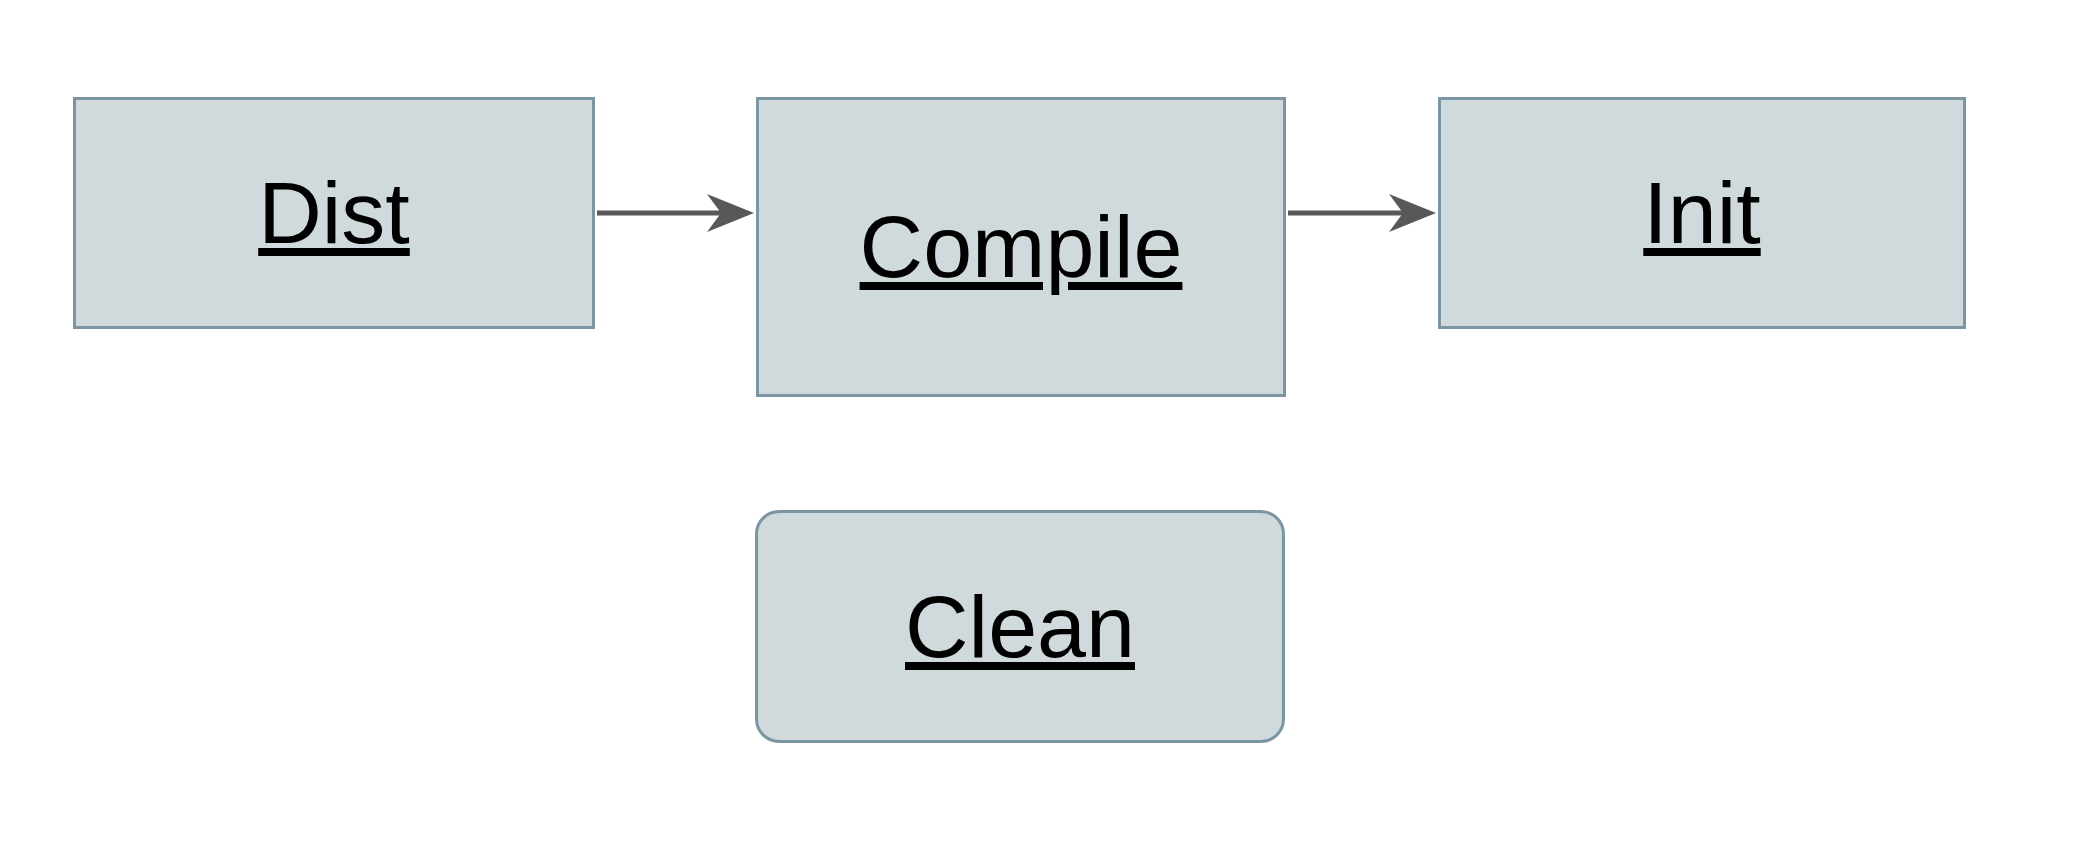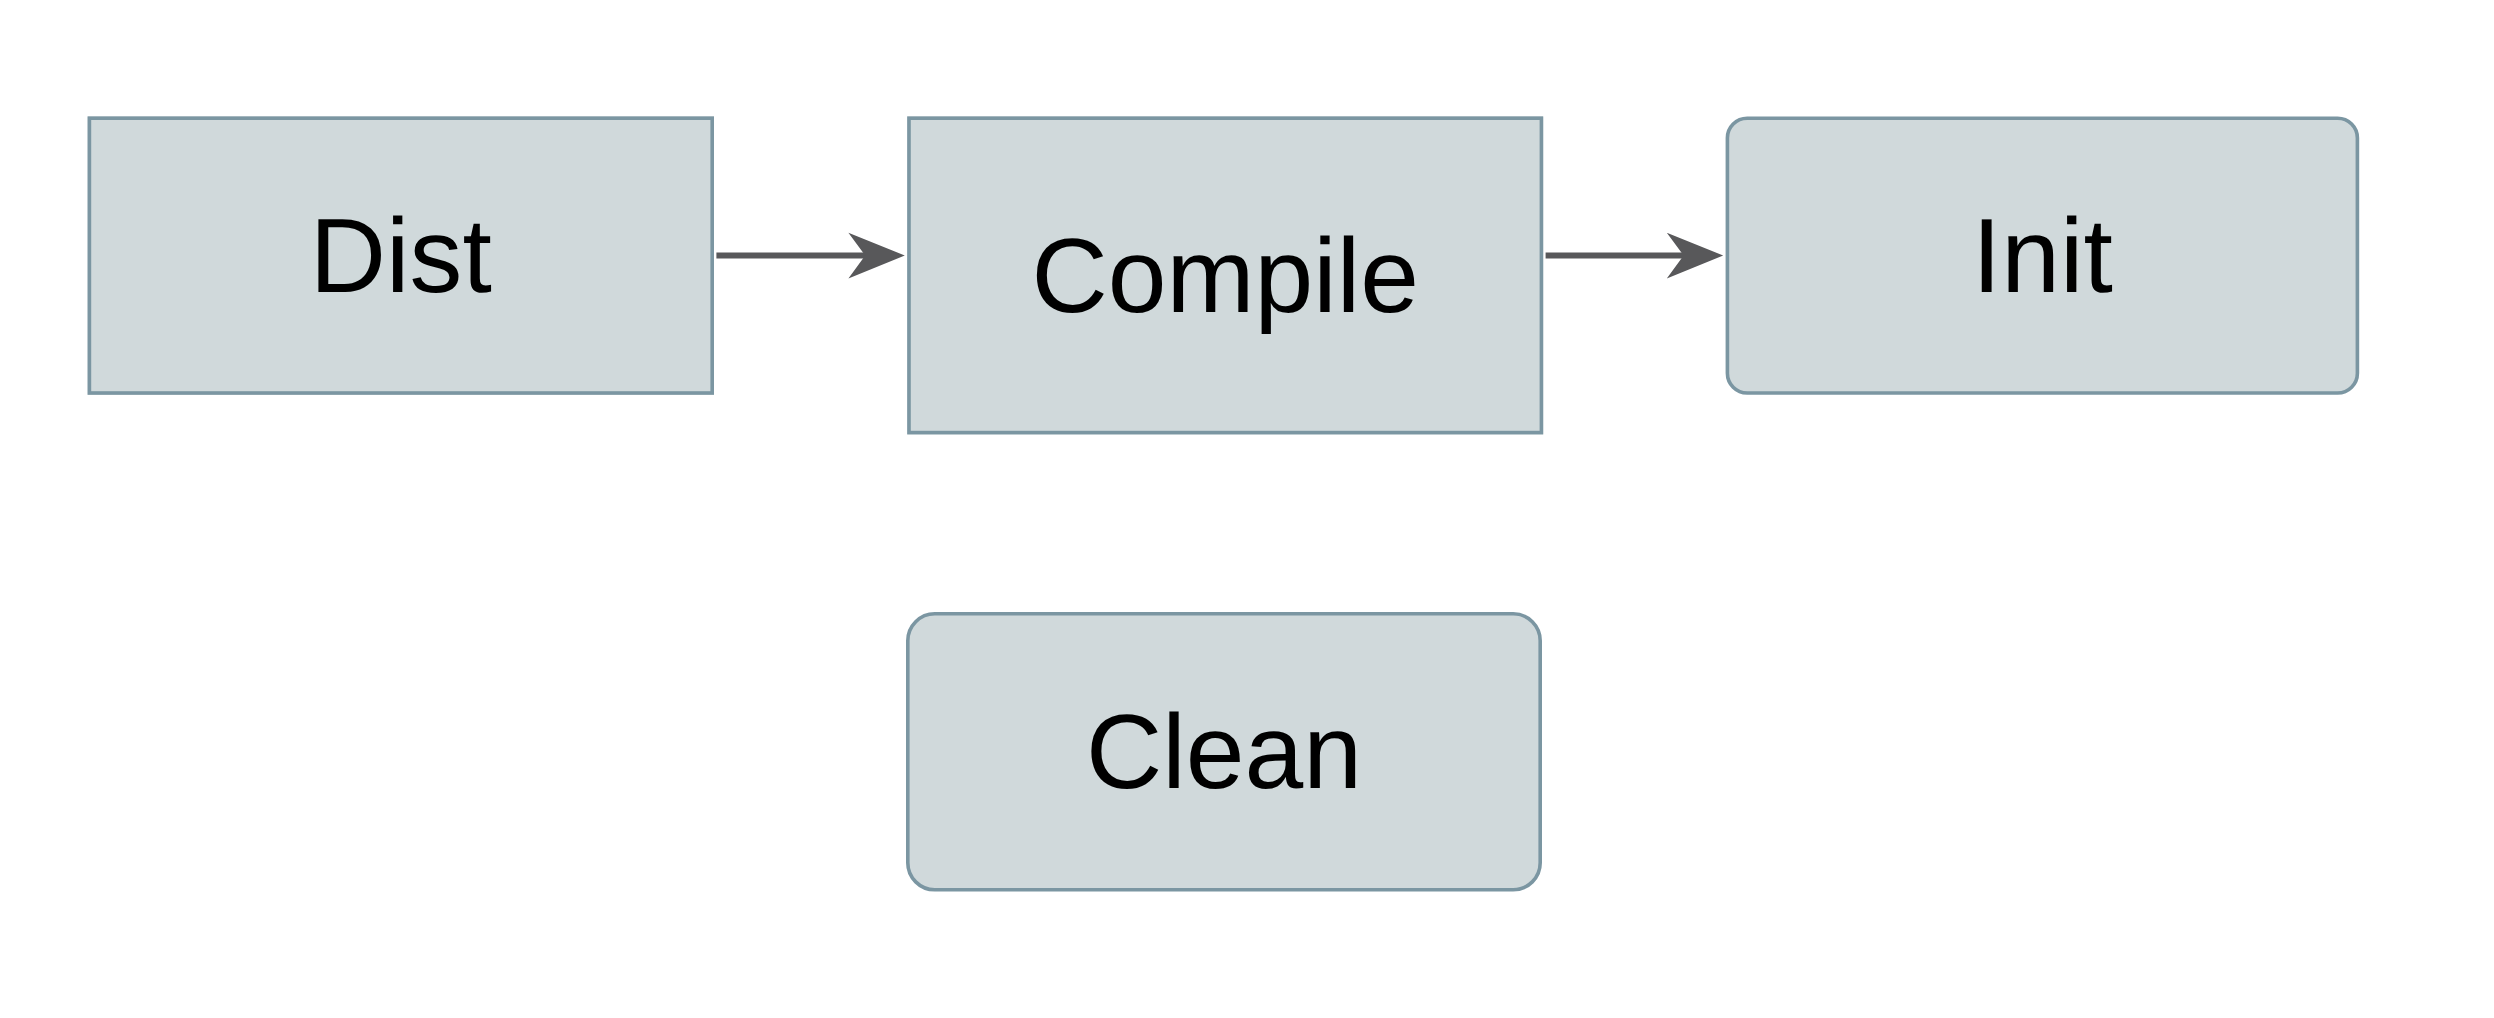--- a/index.html
+++ b/index.html
@@ -27,24 +27,25 @@
     align-items: center;
     justify-content: center;
   }
   .node-label {
     font-size: 88px;
     line-height: 1;
     color: var(--text-color, #000000);
     letter-spacing: 0px;
     white-space: nowrap;
     user-select: none;
+    text-decoration: underline;
   }
   #node-dist    { left: 73px;   top: 97px;  width: 522px; height: 232px; }
-  #node-compile { left: 756px;  top: 97px;  width: 530px; height: 265px; }
-  #node-init    { left: 1438px; top: 97px;  width: 528px; height: 232px; border-radius: 18px; }
+  #node-compile { left: 756px;  top: 97px;  width: 530px; height: 300px; }
+  #node-init    { left: 1438px; top: 97px;  width: 528px; height: 232px; }
   #node-clean   { left: 755px;  top: 510px; width: 530px; height: 233px; border-radius: 24px; }
   .edges-layer {
     position: absolute;
     inset: 0;
     pointer-events: none;
   }
   .edge-shaft {
     stroke: var(--arrow-color, #58585a);
     stroke-width: 5;
     fill: none;

